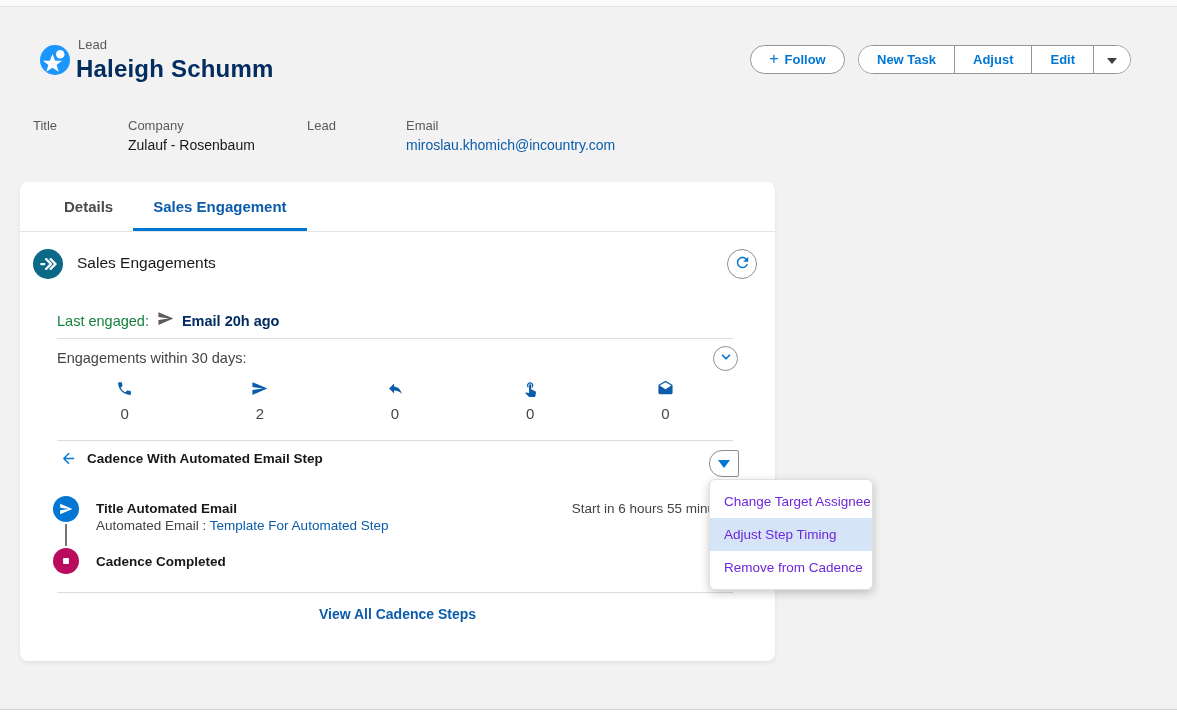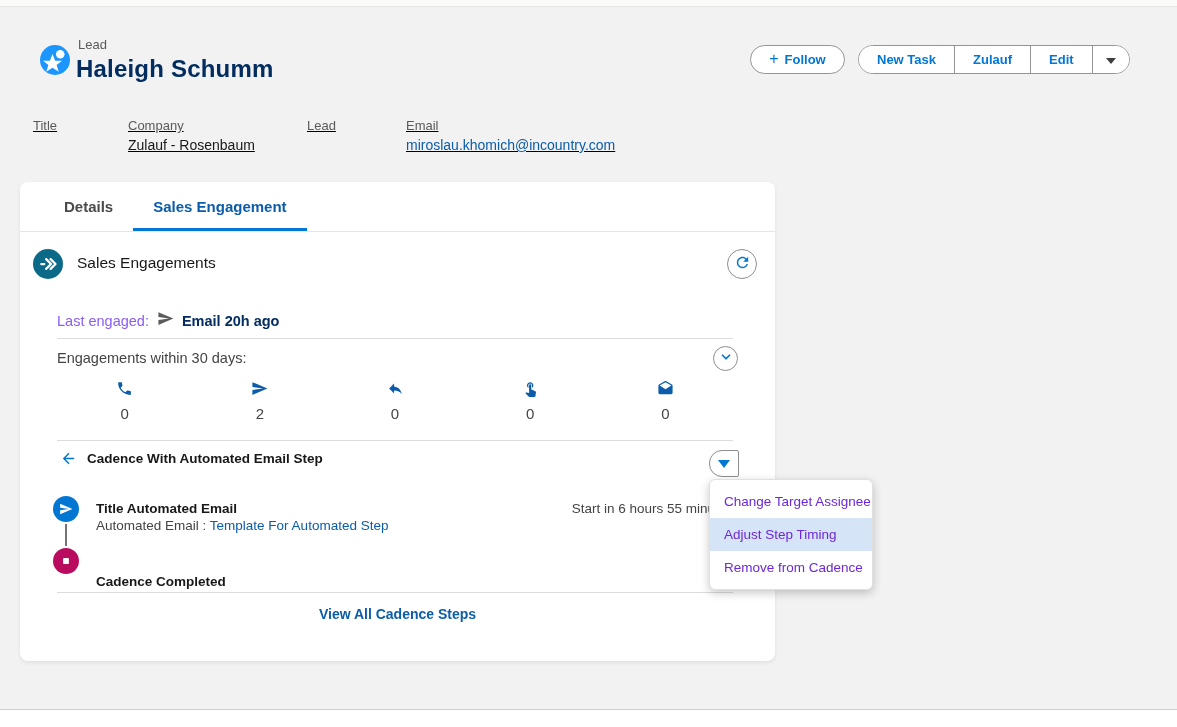--- a/index.html
+++ b/index.html
@@ -16,39 +16,39 @@
 
   .btn { background:#fff; border:1px solid #969492; color:#0176d3; font-family:"Liberation Sans",sans-serif; font-size:13px; font-weight:700; cursor:pointer; }
   .follow-btn { position:absolute; left:750px; top:45px; width:95px; height:29px; border-radius:15px; display:flex; align-items:center; justify-content:center; gap:6px; }
   .follow-plus { font-size:16px; font-weight:400; line-height:1; margin-top:-1px; }
   .btn-group { position:absolute; left:858px; top:45px; height:29px; display:flex; border:1px solid #969492; border-radius:15px; background:#fff; overflow:hidden; }
   .btn-group .seg { border:none; border-right:1px solid #969492; background:#fff; color:#0176d3; font-size:13px; font-weight:700; padding:0 18px; cursor:pointer; }
   .btn-group .seg.last { border-right:none; padding:0 13px; }
   .tri-down { width:0; height:0; border-left:5px solid transparent; border-right:5px solid transparent; border-top:6px solid #3e3e3c; display:inline-block; }
 
   
-  .field { position:absolute; top:118px;text-decoration:underline; }
+  .field { position:absolute; top:118px; }
   .field .flabel { font-size:13px; color:#5a5a5a; margin-bottom:4px; }
   .field .fvalue { font-size:14px; color:#181818; }
   .field .fvalue.link { color:#0b5cab; cursor:pointer; }
 
   
   .card { position:absolute; left:20px; top:182px; width:755px; height:479px; background:#fff; border-radius:8px; box-shadow:0 2px 4px rgba(0,0,0,.07); }
   .tabs { position:absolute; left:0; top:0; width:100%; height:50px; border-bottom:1px solid #e5e5e5; display:flex; align-items:flex-end; padding-left:24px; }
   .tab { font-size:15px; font-weight:700; padding:14px 20px 13px; color:#4a4a4a; cursor:pointer; border-bottom:3px solid transparent; }
   .tab.active { color:#0b5cab; border-bottom-color:#0176d3; }
 
   .se-icon { position:absolute; left:13px; top:67px; width:30px; height:30px; border-radius:50%; background:#0b6a88; display:flex; align-items:center; justify-content:center; }
   .se-title { position:absolute; left:57px; top:72px; font-size:15.5px; color:#181818; }
   .icon-circle-btn { position:absolute; border:1px solid #8e8e8e; border-radius:50%; background:#fff; display:flex; align-items:center; justify-content:center; cursor:pointer; }
   .refresh-btn { left:707px; top:67px; width:30px; height:30px; }
   .collapse-btn { left:693px; top:164px; width:25px; height:25px; }
 
   .last-engaged { position:absolute; left:37px; top:128px; display:flex; align-items:center; gap:8px; }
-  .last-engaged .lbl { font-size:14.5px; color:#8b5cf6; }
+  .last-engaged .lbl { font-size:14.5px; color:#15803d; }
   .last-engaged .val { font-size:14.5px; font-weight:700; color:#032d60; }
 
   .divider { position:absolute; left:37px; width:676px; border-top:1px solid #dcdcdc; }
   .d1 { top:156px; } .d2 { top:258px; } .d3 { top:410px; }
 
   .eng-label { position:absolute; left:37px; top:168px; font-size:14.5px; color:#444; }
 
   .stats { position:absolute; left:37px; top:198px; width:676px; display:flex; }
   .stat { flex:1; display:flex; flex-direction:column; align-items:center; gap:4px; }
   .stat .count { font-size:15px; color:#444; }
@@ -58,21 +58,21 @@
   .back-btn { display:flex; cursor:pointer; }
 
   .menu-trigger { position:absolute; left:689px; top:268px; width:30px; height:27px; background:#fff; border:1px solid #8e8e8e; border-radius:13px 2px 2px 13px; display:flex; align-items:center; justify-content:center; cursor:pointer; }
   .menu-trigger .tri { width:0; height:0; border-left:6px solid transparent; border-right:6px solid transparent; border-top:8px solid #0176d3; }
 
   .step-icon { position:absolute; width:26px; height:26px; border-radius:50%; display:flex; align-items:center; justify-content:center; }
   .step1-icon { left:33px; top:314px; background:#0176d3; }
   .step2-icon { left:33px; top:366px; background:#ba0c5f; }
   .connector { position:absolute; left:45px; top:342px; width:2px; height:22px; background:#747474; }
   .step-title { position:absolute; font-size:13.5px; font-weight:700; color:#181818; }
-  .st1 { left:76px; top:319px; } .st2 { left:76px; top:392px; }
+  .st1 { left:76px; top:319px; } .st2 { left:76px; top:372px; }
   .step-sub { position:absolute; left:76px; top:336px; font-size:13.5px; color:#444; }
   .step-sub a { color:#0b5cab; text-decoration:none; cursor:pointer; }
   .step-timing { position:absolute; right:42px; top:319px; font-size:13.5px; color:#444; white-space:nowrap; z-index:1; }
 
   .view-all { position:absolute; left:0; top:424px; width:755px; text-align:center; font-size:14px; font-weight:700; color:#0b5cab; cursor:pointer; }
 
   
   .dropdown { position:absolute; left:689px; top:297px; width:164px; background:#fff; border:1px solid #e0e0e0; border-radius:6px; box-shadow:0 3px 10px rgba(0,0,0,.22); padding:5px 0; z-index:10; }
   .menu-item { font-size:13.5px; color:#6d28d9; padding:0 14px; height:33px; display:flex; align-items:center; cursor:pointer; white-space:nowrap; }
   .menu-item.highlighted { background:#d6e4f7; }
@@ -93,21 +93,21 @@
   </div>
   <div class="record-type">Lead</div>
   <div class="record-name">Haleigh Schumm</div>
 
   <button class="btn follow-btn">
     <span class="follow-plus">+</span>
     <span>Follow</span>
   </button>
   <div class="btn-group">
     <button class="seg">New Task</button>
-    <button class="seg">Zulauf</button>
+    <button class="seg">Adjust</button>
     <button class="seg">Edit</button>
     <button class="seg last">
       <span class="tri-down"></span>
     </button>
   </div>
 
   <div class="field" style="left:33px;">
     <div class="flabel">Title</div>
     <div class="fvalue"></div>
   </div>

